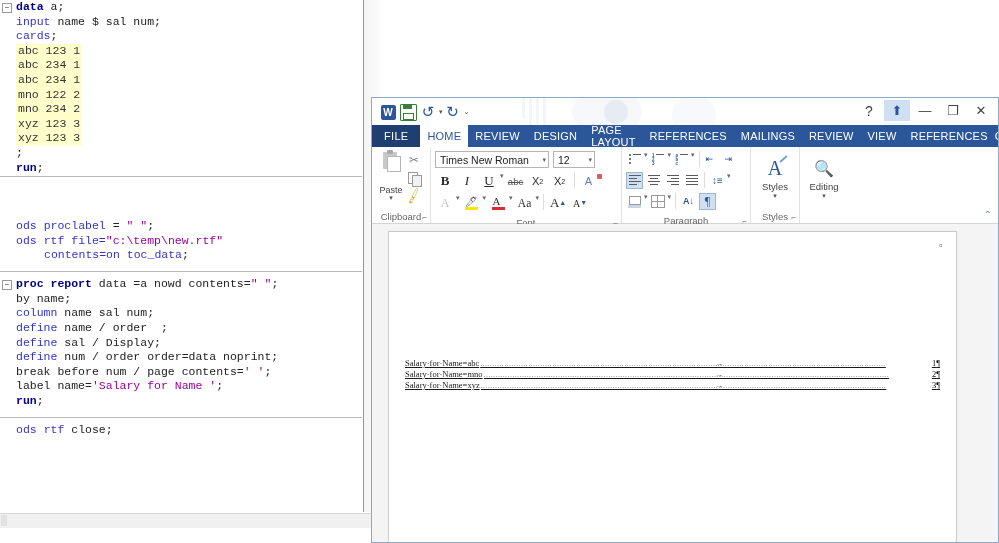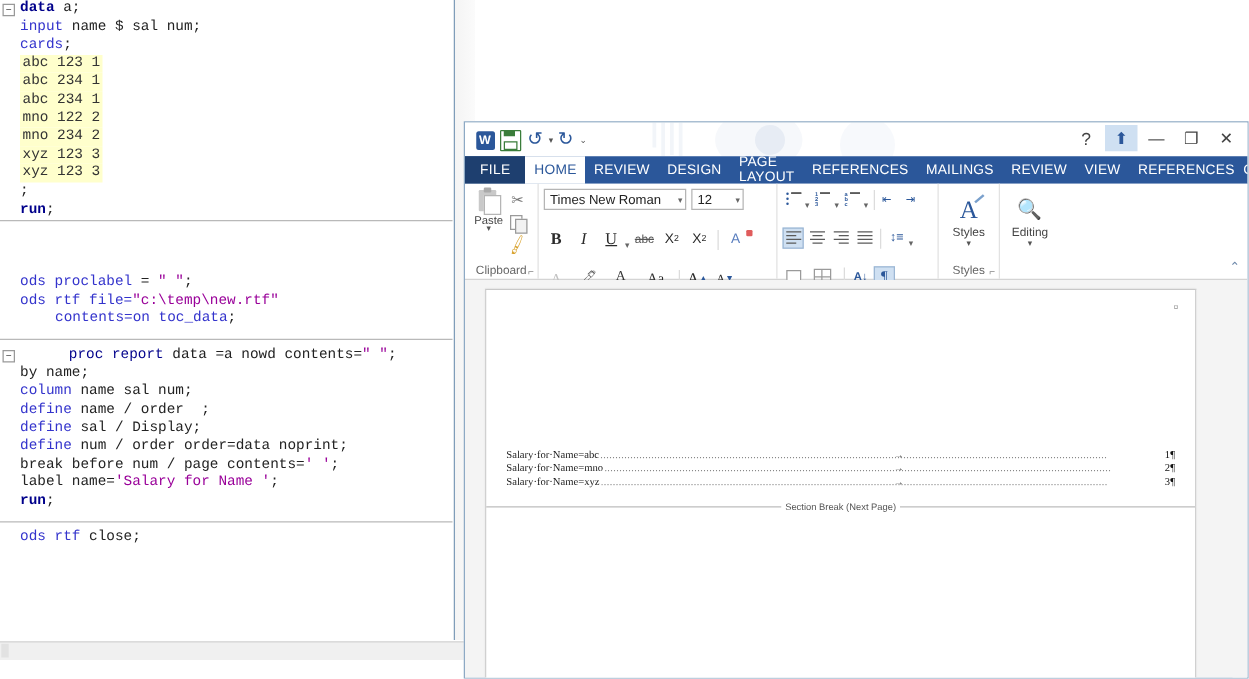--- a/index.html
+++ b/index.html
@@ -18,21 +18,21 @@
   #sas-code{
     position:absolute;left:0;top:0;width:362px;height:512px;
     background:#ffffff;overflow:hidden;
     font-family:"Liberation Mono","DejaVu Sans Mono",monospace;
     font-size:11.5px;line-height:14.6px;
     white-space:pre;
   }
   .code-line{position:relative;height:14.6px;padding-left:16px;white-space:pre;}
   .kw-dark{color:#00008b;font-weight:bold;}
   .kw-blue{color:#3333cc;}
-  .kw-proc{color:#00008b;font-weight:normal;margin-left:39px;}
+  .kw-proc{color:#00008b;font-weight:bold;}
   .lit{color:#990099;}
   .plain{color:#222222;}
   .data-row{background:#ffffcc;color:#333333;display:inline-block;padding:0 2px;}
   .collapse-box{
     position:absolute;left:2px;top:3px;width:8px;height:8px;
     border:1px solid #999;background:#fff;font-size:8px;line-height:7px;
     text-align:center;color:#333;font-family:"Liberation Sans",sans-serif;
   }
   .sep-line{
     position:absolute;left:0;width:362px;height:1px;background:#b9b9b9;
@@ -137,33 +137,33 @@
     position:absolute;right:3px;top:1px;font-size:8px;color:#888;cursor:pointer;
   }
 
   
   #g-clipboard{width:58px;}
   #paste-btn{width:30px;display:flex;flex-direction:column;align-items:center;cursor:pointer;}
   .paste-ico{width:20px;height:21px;position:relative;}
   .paste-ico .board{position:absolute;left:2px;top:2px;width:14px;height:17px;background:#c9c9c9;border-radius:1px;}
   .paste-ico .clip{position:absolute;left:6px;top:0px;width:6px;height:4px;background:#aaa;border-radius:1px;}
   .paste-ico .page{position:absolute;left:6px;top:6px;width:12px;height:14px;background:#fff;border:1px solid #b5b5b5;}
-  #paste-label{font-size:9px;color:#444;margin-top:0px;}
+  #paste-label{font-size:9px;color:#444;margin-top:14px;}
   #paste-caret{font-size:7px;color:#555;line-height:6px;}
   .clip-small{display:flex;flex-direction:column;gap:2px;padding-top:2px;}
   .cs{width:16px;height:16px;display:flex;align-items:center;justify-content:center;cursor:pointer;font-size:12px;color:#8a8a8a;}
   .scissors{color:#7a7a7a;font-size:12px;}
   .copy-ico{position:relative;width:13px;height:13px;}
   .copy-ico:before{content:"";position:absolute;left:0;top:0;width:8px;height:10px;border:1px solid #9a9a9a;background:#fff;}
   .copy-ico:after{content:"";position:absolute;left:4px;top:3px;width:8px;height:10px;border:1px solid #9a9a9a;background:#f2f2f2;}
   .brush-ico{color:#d8a12a;font-size:12px;transform:rotate(-20deg);}
 
   
   #g-font{width:190px;}
-  .font-row{display:flex;align-items:flex-end;gap:2px;margin-bottom:14px;}
+  .font-row{display:flex;align-items:flex-start;gap:2px;margin-bottom:4px;}
   .combo{
     height:17px;border:1px solid #b5b5b5;background:#fff;display:flex;align-items:center;
     font-size:10.5px;color:#222;padding:0 2px 0 4px;box-sizing:border-box;cursor:pointer;
   }
   #font-name-box{width:114px;justify-content:space-between;}
   #font-size-box{width:42px;justify-content:space-between;margin-left:2px;}
   .combo-caret{font-size:7px;color:#666;}
   .fbtn{
     min-width:18px;height:18px;display:flex;align-items:center;justify-content:center;
     font-size:11.5px;color:#2b2b2b;cursor:pointer;padding:0 1px;
@@ -255,21 +255,21 @@
     font-family:"Liberation Serif","DejaVu Serif",serif;
   }
   #toc-title{
     position:absolute;left:0;right:0;top:90px;text-align:center;
     font-size:12px;font-weight:bold;font-style:italic;color:#111;
   }
   #toc-title .pmark{font-style:normal;font-weight:normal;font-size:8px;color:#444;}
   #toc-list{position:absolute;left:16px;top:126px;width:535px;}
   .toc-row{
     position:relative;height:11px;font-size:8.5px;color:#1a1a1a;white-space:nowrap;
-    display:flex;align-items:baseline;
+    display:flex;align-items:baseline;text-decoration:underline;
   }
   .toc-label{flex:0 0 auto;}
   .toc-dots{
     flex:1 1 auto;overflow:hidden;white-space:nowrap;color:#777;font-size:8px;
     margin:0 1px;letter-spacing:.4px;
   }
   .toc-arrow{color:#444;font-size:8px;position:absolute;left:310px;top:1px;}
   .toc-page{flex:0 0 auto;font-size:8.5px;color:#111;}
   #anchor-mark{position:absolute;left:550px;top:10px;font-size:7px;color:#666;}
   #section-break{
@@ -597,22 +597,17 @@
               <span class="toc-page pmark">¶</span>
             </div>
             <div class="toc-row">
               <span class="toc-label">Salary·for·Name=xyz</span>
               <span class="toc-dots">.........................................................................................................................................................................</span>
               <span class="toc-arrow">→</span>
               <span class="toc-page">3</span>
               <span class="toc-page pmark">¶</span>
             </div>
           </div>
-        <div id="section-break">
-          <div class="sb-line"></div>
-          <div class="sb-text">Section Break (Next Page)</div>
-          <div class="sb-line"></div>
-        </div>
       </div>
     </div>
     <div id="doc-scroll-right"></div>
   </div>
 </div>
 
 </body></html>

